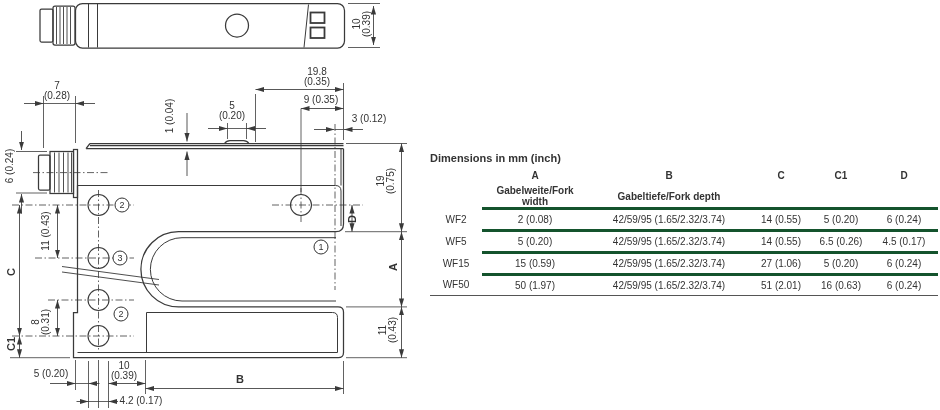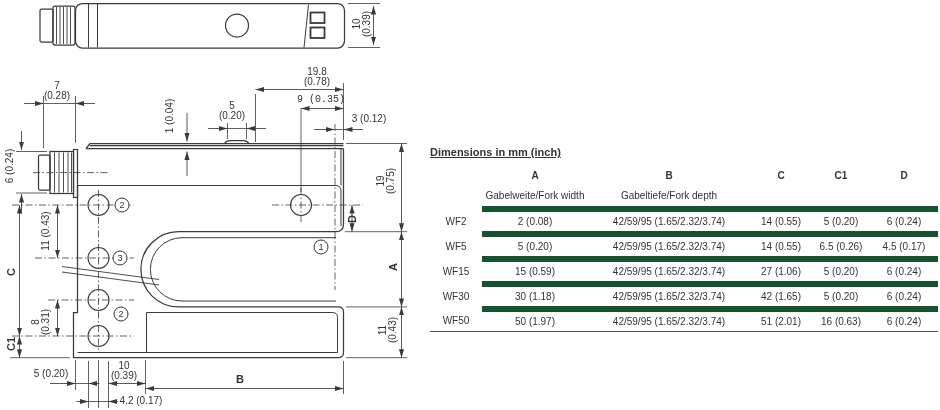--- a/index.html
+++ b/index.html
@@ -7,30 +7,30 @@
          font-family:"Liberation Sans",sans-serif;color:#333;}
   svg{position:absolute;left:0;top:0;}
   .dlab{position:absolute;font-size:10px;line-height:10px;color:#333;text-align:center;
         white-space:nowrap;transform:translate(-50%,-50%);}
   .dlab span{display:block;}
   .rot{transform:translate(-50%,-50%) rotate(-90deg);}
   .big{font-weight:bold;font-size:11px;}
   .callout{position:absolute;width:13px;height:13px;border:1.2px solid #333;border-radius:50%;
            font-size:9px;line-height:13px;text-align:center;transform:translate(-50%,-50%);
            background:#fff;}
-  #tbl-title{position:absolute;left:430px;top:146px;font-size:11px;font-weight:bold;text-decoration:underline;}
+  #tbl-title{position:absolute;left:430px;top:152px;font-size:11px;font-weight:bold;}
   #tbl-wrap{position:absolute;left:430px;top:166px;width:508px;}
   table.dim-table{border-collapse:collapse;width:508px;table-layout:fixed;
                   border-bottom:1.4px solid #555;}
   table.dim-table th,table.dim-table td{font-size:10px;font-weight:normal;padding:0;
                   text-align:center;height:19px;vertical-align:middle;color:#333;}
   table.dim-table th{font-weight:bold;}
-  tr.subhead th{font-weight:normal;height:21px;}
+  tr.subhead th{font-weight:bold;height:21px;}
   td.model,th.model{text-align:left;}
-  tbody.rows td{border-top:6px solid #14532d;}
+  tbody.rows td{border-top:3px solid #14532d;}
   tbody.rows td.model{border-top:none;}
 </style>
 </head>
 <body>
 
 <div id="stage">
 
   <svg width="430" height="410" viewBox="0 0 430 410">
     <defs>
       <marker id="mS" orient="auto-start-reverse" markerWidth="11" markerHeight="8" refX="10" refY="4">
@@ -120,23 +120,23 @@
   <div class="dlab rot" style="left:362px;top:24px;">
       <span>10</span>
       <span>(0.39)</span>
     </div>
   <div class="dlab" style="left:57px;top:91px;">
       <span>7</span>
       <span>(0.28)</span>
     </div>
   <div class="dlab" style="left:297px;top:77px;margin-left:20px;">
       <span>19.8</span>
-      <span>(0.78)</span>
-    </div>
-  <div class="dlab" style="left:321px;top:100px;font-family:Liberation Mono, monospace;">
+      <span>(0.35)</span>
+    </div>
+  <div class="dlab" style="left:321px;top:100px;">
       <span>9 (0.35)</span>
     </div>
   <div class="dlab" style="left:232px;top:111px;">
       <span>5</span>
       <span>(0.20)</span>
     </div>
   <div class="dlab" style="left:369px;top:119px;">
       <span>3 (0.12)</span>
     </div>
   <div class="dlab rot" style="left:170px;top:116px;">
@@ -239,28 +239,20 @@
         </tr>
         <tr>
           <td class="model">WF15</td>
           <td>15 (0.59)</td>
           <td>42/59/95 (1.65/2.32/3.74)</td>
           <td>27 (1.06)</td>
           <td>5 (0.20)</td>
           <td>6 (0.24)</td>
         </tr>
         <tr>
-          <td class="model">WF30</td>
-          <td>30 (1.18)</td>
-          <td>42/59/95 (1.65/2.32/3.74)</td>
-          <td>42 (1.65)</td>
-          <td>5 (0.20)</td>
-          <td>6 (0.24)</td>
-        </tr>
-        <tr>
           <td class="model">WF50</td>
           <td>50 (1.97)</td>
           <td>42/59/95 (1.65/2.32/3.74)</td>
           <td>51 (2.01)</td>
           <td>16 (0.63)</td>
           <td>6 (0.24)</td>
         </tr>
       </tbody>
     </table>
   </div>

